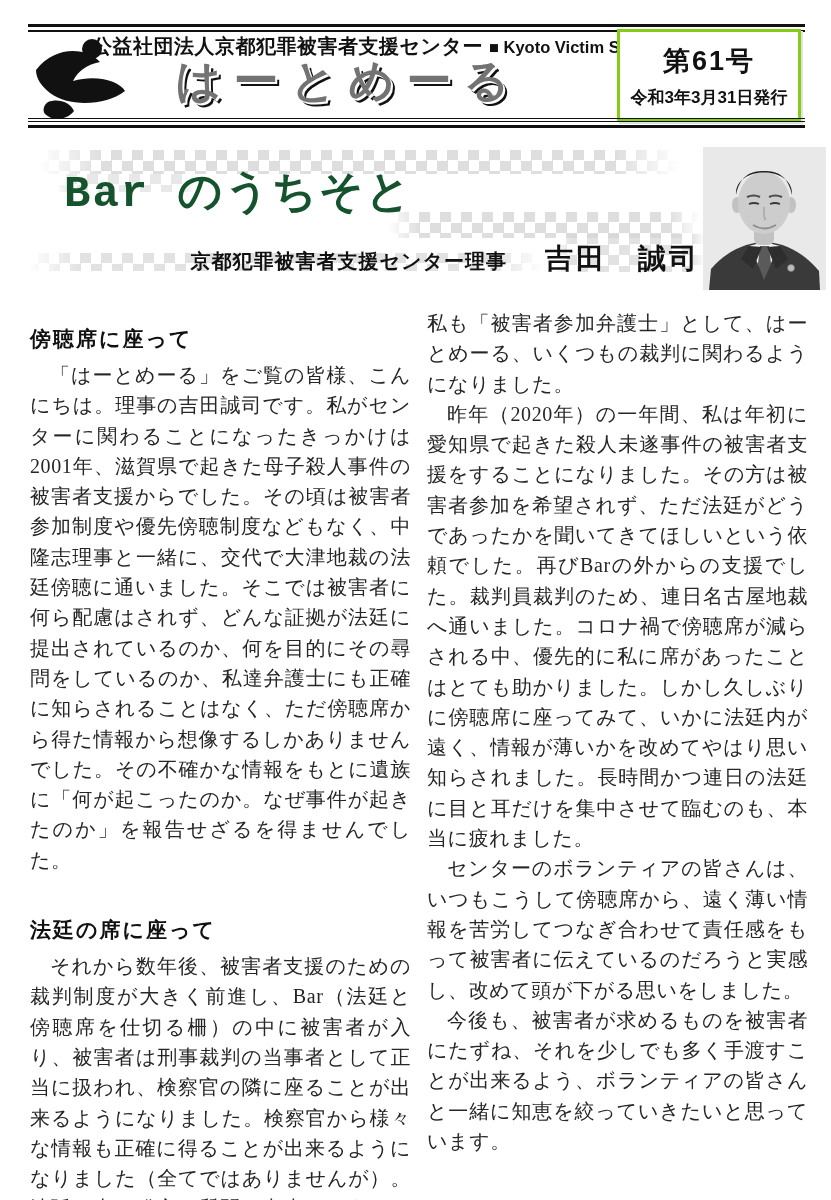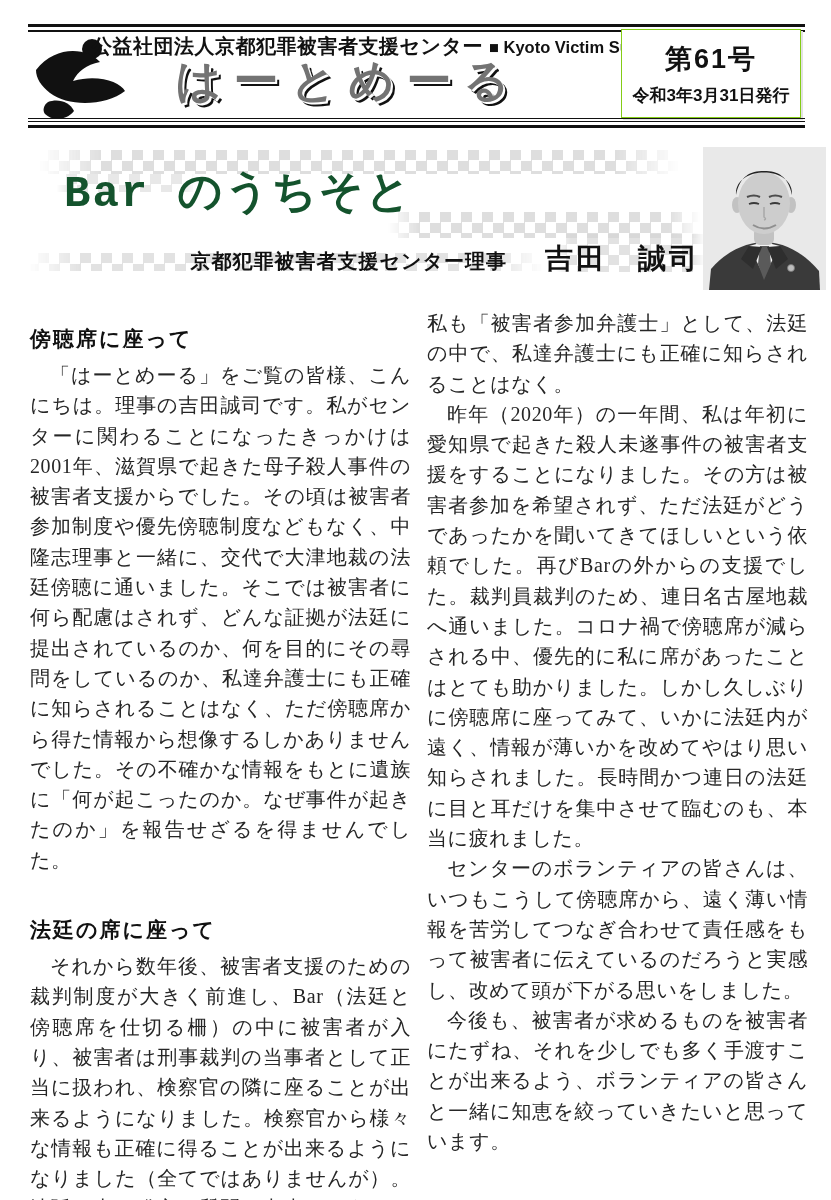--- a/index.html
+++ b/index.html
@@ -28,21 +28,21 @@
   .org-line .en { font-size:16.5px; letter-spacing:0; }
   .news-title {
     position:absolute; left:96px; top:48px; width:505px; text-align:center;
     font-family:"Liberation Sans","DejaVu Sans",sans-serif; font-weight:900;
     font-size:45px; letter-spacing:12px; color:#737373; line-height:66px;
     text-shadow:2px 2px 0 #ffffff, 4px 4px 0 #111;
     white-space:nowrap;
   }
   .issue-box {
     position:absolute; right:30px; top:29px; width:178px; height:87px;
-    border:1px solid #84cc16; background:#fff; box-shadow:2px 2px 0 #e2e2e2;
+    border:3px solid #84cc16; background:#fff; box-shadow:2px 2px 0 #e2e2e2;
     display:flex; flex-direction:column; align-items:center; justify-content:center;
     font-family:"Liberation Sans","DejaVu Sans",sans-serif; color:#111;
   }
   .issue-number { font-size:27px; font-weight:bold; letter-spacing:2px; }
   .issue-date { font-size:17px; font-weight:bold; margin-top:7px; letter-spacing:0; white-space:nowrap; }
 
   
   .article-head { position:absolute; left:0; top:140px; width:831px; height:165px; }
   .checker {
     position:absolute;
@@ -171,21 +171,21 @@
 
     <div class="col">
       <h2 class="sec-heading">傍聴席に座って</h2>
       <p class="para">「はーとめーる」をご覧の皆様、こんにちは。理事の吉田誠司です。私がセンターに関わることになったきっかけは2001年、滋賀県で起きた母子殺人事件の被害者支援からでした。その頃は被害者参加制度や優先傍聴制度などもなく、中隆志理事と一緒に、交代で大津地裁の法廷傍聴に通いました。そこでは被害者に何ら配慮はされず、どんな証拠が法廷に提出されているのか、何を目的にその尋問をしているのか、私達弁護士にも正確に知らされることはなく、ただ傍聴席から得た情報から想像するしかありませんでした。その不確かな情報をもとに遺族に「何が起こったのか。なぜ事件が起きたのか」を報告せざるを得ませんでした。</p>
 
       <h2 class="sec-heading second">法廷の席に座って</h2>
       <p class="para">それから数年後、被害者支援のための裁判制度が大きく前進し、Bar（法廷と傍聴席を仕切る柵）の中に被害者が入り、被害者は刑事裁判の当事者として正当に扱われ、検察官の隣に座ることが出来るようになりました。検察官から様々な情報も正確に得ることが出来るようになりました（全てではありませんが）。法廷の中で発言・質問も出来るようになったのです。爾来、</p>
     </div>
 
     <div class="col">
-      <p class="para no-indent">私も「被害者参加弁護士」として、法廷の中で、私達弁護士にも正確に知らされることはなく。</p>
+      <p class="para no-indent">私も「被害者参加弁護士」として、はーとめーる、いくつもの裁判に関わるようになりました。</p>
 
       <p class="para">昨年（2020年）の一年間、私は年初に愛知県で起きた殺人未遂事件の被害者支援をすることになりました。その方は被害者参加を希望されず、ただ法廷がどうであったかを聞いてきてほしいという依頼でした。再びBarの外からの支援でした。裁判員裁判のため、連日名古屋地裁へ通いました。コロナ禍で傍聴席が減らされる中、優先的に私に席があったことはとても助かりました。しかし久しぶりに傍聴席に座ってみて、いかに法廷内が遠く、情報が薄いかを改めてやはり思い知らされました。長時間かつ連日の法廷に目と耳だけを集中させて臨むのも、本当に疲れました。</p>
       <p class="para">センターのボランティアの皆さんは、いつもこうして傍聴席から、遠く薄い情報を苦労してつなぎ合わせて責任感をもって被害者に伝えているのだろうと実感し、改めて頭が下がる思いをしました。</p>
       <p class="para">今後も、被害者が求めるものを被害者にたずね、それを少しでも多く手渡すことが出来るよう、ボランティアの皆さんと一緒に知恵を絞っていきたいと思っています。</p>
     </div>
 
   </div>
 </div>
 
 </body></html>

